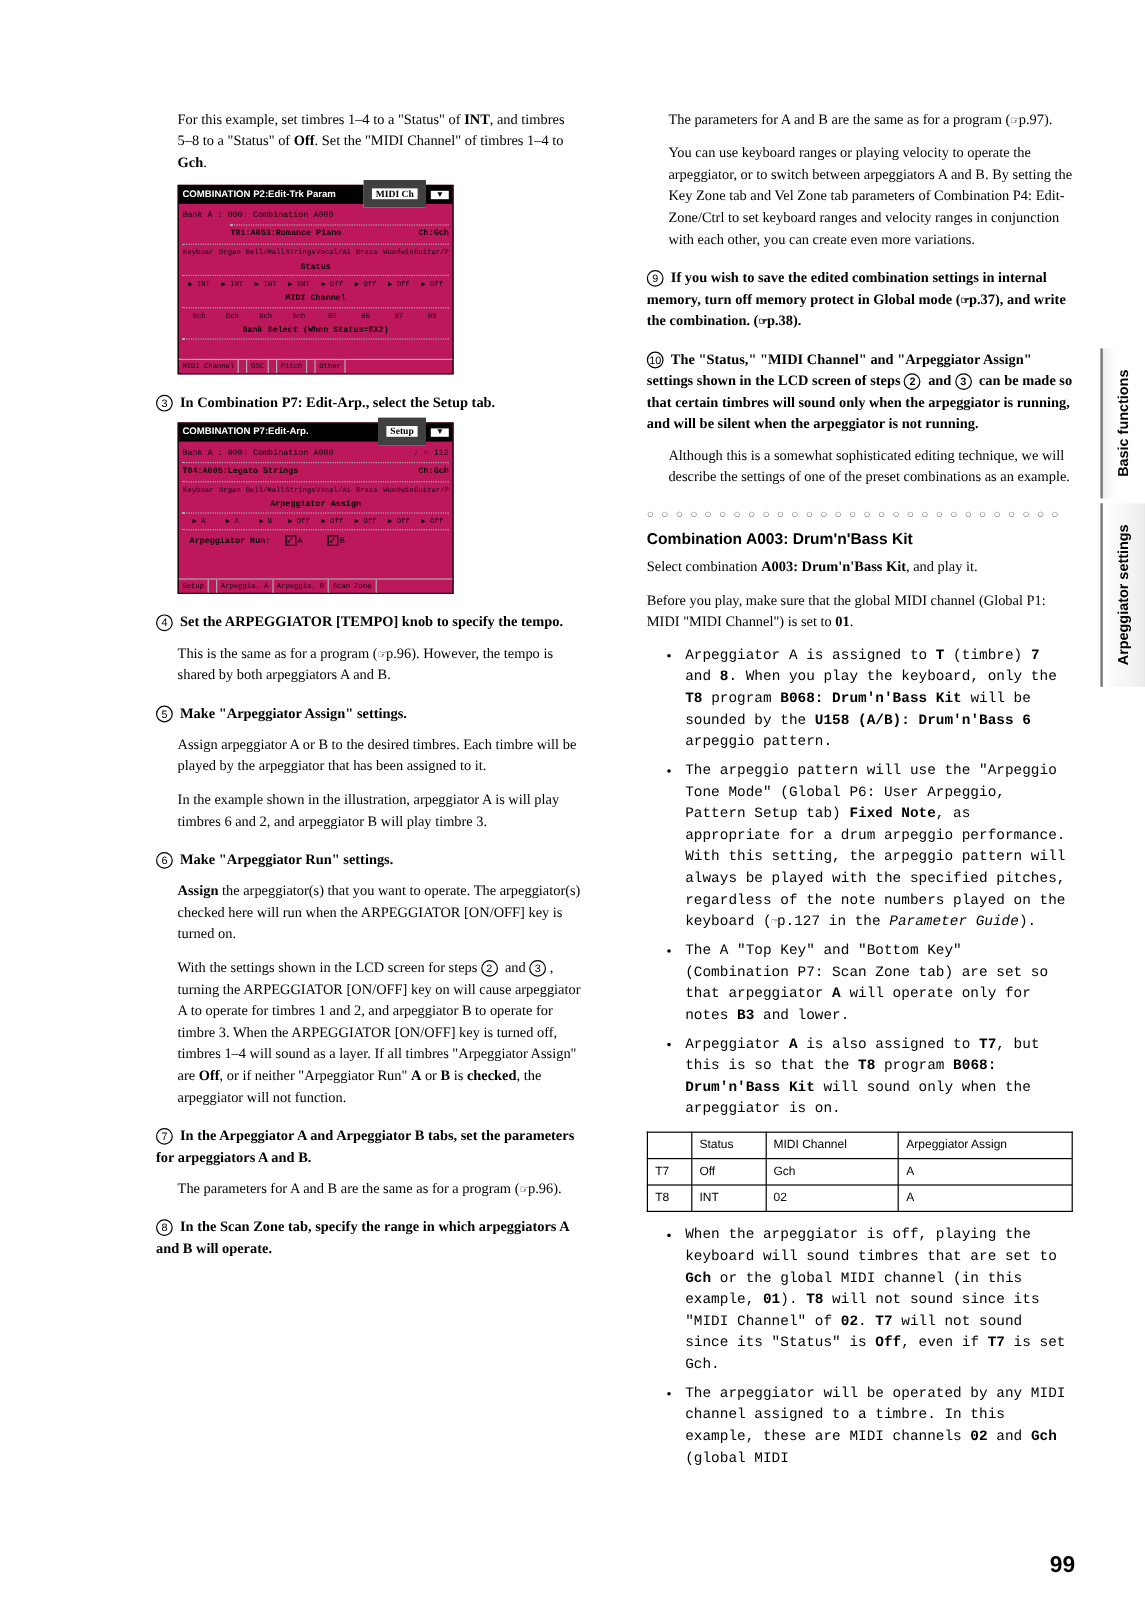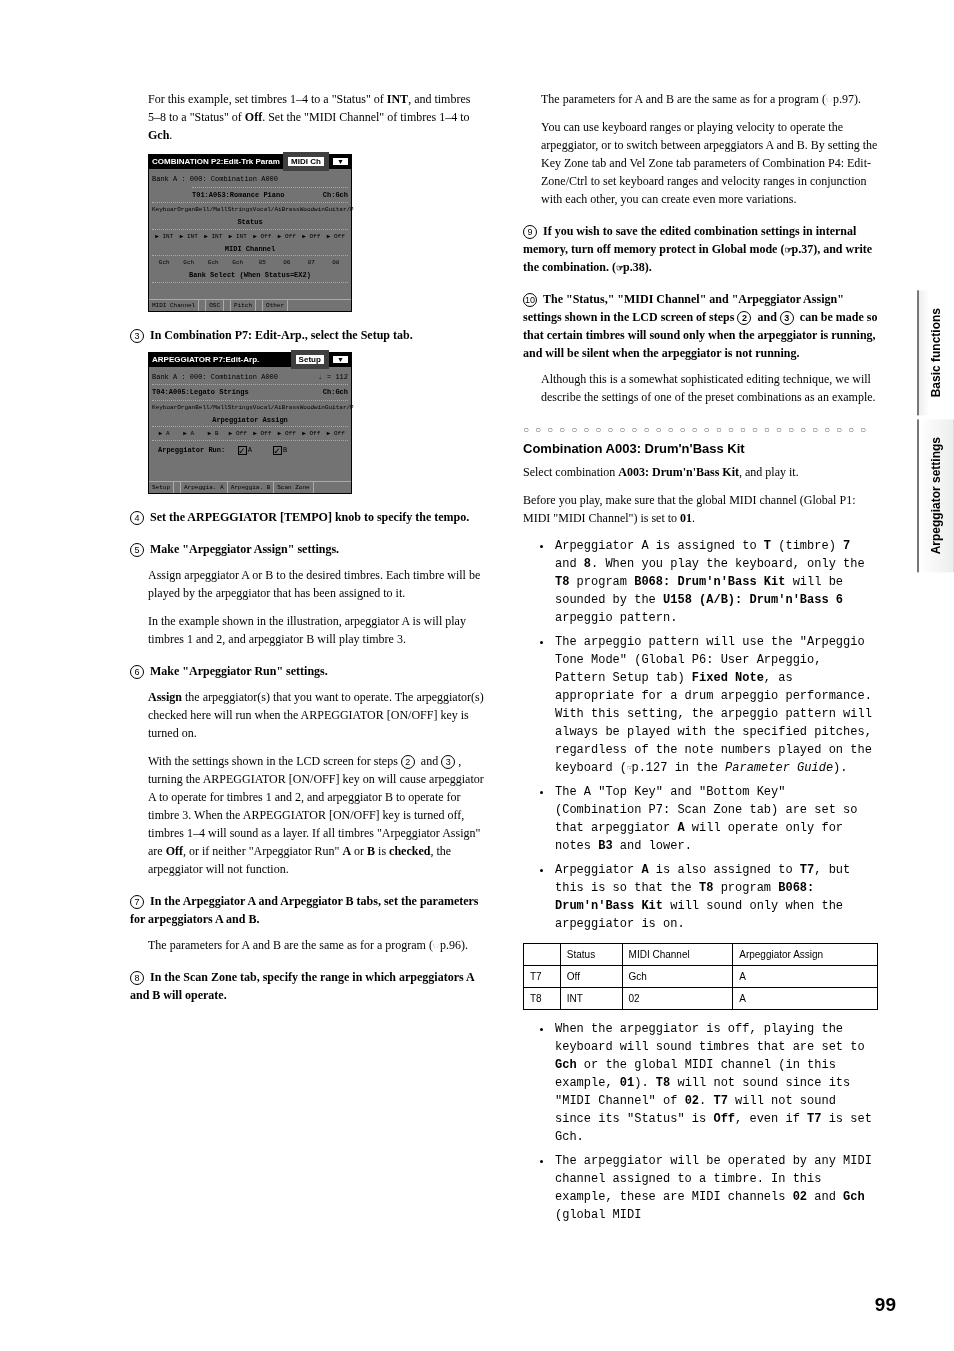--- a/index.html
+++ b/index.html
@@ -9,21 +9,22 @@
     line-height: 1.5;
     background: #fff;
     color: #000;
     width: 954px;
     height: 1351px;
     position: relative;
     padding: 90px 60px 50px 130px;
   }
   .columns {
     display: flex;
-    gap: 38px;
+    gap: 28px;
+    justify-content: space-between;
   }
   .col { width: 355px; }
   p { margin-bottom: 10px; }
   .step-line { margin-top: 14px; margin-bottom: 8px; }
   .circ-num {
     display: inline-block;
     border: 1px solid #000;
     border-radius: 50%;
     width: 14px;
     height: 14px;
@@ -68,43 +69,44 @@
     font-size: 10px;
     margin-bottom: 10px;
   }
   table.data th, table.data td {
     border: 1px solid #000;
     padding: 3px 6px;
     text-align: left;
     font-weight: normal;
   }
   .screenshot {
-    background: #737373;
+    background: #be185d;
     border: 1px solid #000;
     margin: 6px 0 14px 18px;
-    width: 204px;
+    width: 230px;
     font-family: "Courier New", monospace;
     font-size: 7px;
   }
   .screenshot .title-bar {
     background: #000;
     color: #fff;
     padding: 1px 3px;
     display: flex;
     justify-content: space-between;
     align-items: center;
     font-family: Arial, sans-serif;
     font-size: 8px;
     font-weight: bold;
   }
   .screenshot .title-bar .title-label {
     background: #fff;
     color: #000;
     padding: 0 3px;
-    border: 5px solid #404040;
+    border: 7px solid #404040;
+    font-family: Liberation Serif, serif;
   }
   .screenshot .title-bar .tri {
     background: #fff;
     color: #000;
     padding: 0 4px;
     margin-left: 2px;
     font-size: 7px;
   }
   .screenshot .body {
     padding: 3px;
@@ -256,21 +258,21 @@
       </div>
     </div>
 
     <p class="step-line">
       <span class="circ-num">3</span>
       <span class="b">In Combination P7: Edit-Arp., select the Setup tab.</span>
     </p>
 
     <div class="screenshot">
       <div class="title-bar">
-        <span>ARPEGGIATOR P7:Edit-Arp.</span>
+        <span>COMBINATION P7:Edit-Arp.</span>
         <span>
           <span class="title-label">Setup</span>
           <span class="tri">▼</span>
         </span>
       </div>
       <div class="body">
         <div class="row first" style="display:flex;justify-content:space-between;">
           <span>Bank A : 000: Combination A000</span>
           <span>♩ <span>= 112</span></span>
         </div>
@@ -312,27 +314,30 @@
           <span>Arpeggia. A</span>
           <span>Arpeggia. B</span>
           <span>Scan Zone</span>
       </div>
     </div>
 
     <p class="step-line">
       <span class="circ-num">4</span>
       <span class="b">Set the ARPEGGIATOR [TEMPO] knob to specify the tempo.</span>
     </p>
+    <p class="indent-p">
+      <span>This is the same as for a program (</span><span class="ref-icon">☞</span><span>p.96</span><span>). However, the tempo is shared by both arpeggiators A and B.</span>
+    </p>
 
     <p class="step-line">
       <span class="circ-num">5</span>
       <span class="b">Make "Arpeggiator Assign" settings.</span>
     </p>
     <p class="indent-p">Assign arpeggiator A or B to the desired timbres. Each timbre will be played by the arpeggiator that has been assigned to it.</p>
-    <p class="indent-p">In the example shown in the illustration, arpeggiator A is will play timbres 1 and 2, and arpeggiator B will play timbre 3.</p>
+    <p class="indent-p">In the example shown in the illustration, arpeggiator A is will play timbres 6 and 2, and arpeggiator B will play timbre 3.</p>
 
     <p class="step-line">
       <span class="circ-num">6</span>
       <span class="b">Make "Arpeggiator Run" settings.</span>
     </p>
     <p class="indent-p">
       <span class="b">Assign</span><span> the arpeggiator(s) that you want to operate. The arpeggiator(s) checked here will run when the ARPEGGIATOR [ON/OFF] key is turned on.</span>
     </p>
     <p class="indent-p">
       <span>With the settings shown in the LCD screen for steps </span><span class="circ-num">2</span><span> and </span><span class="circ-num">3</span><span>, turning the ARPEGGIATOR [ON/OFF] key on will cause arpeggiator A to operate for timbres 1 and 2, and arpeggiator B to operate for timbre 3. When the ARPEGGIATOR [ON/OFF] key is turned off, timbres 1–4 will sound as a layer.</span>

